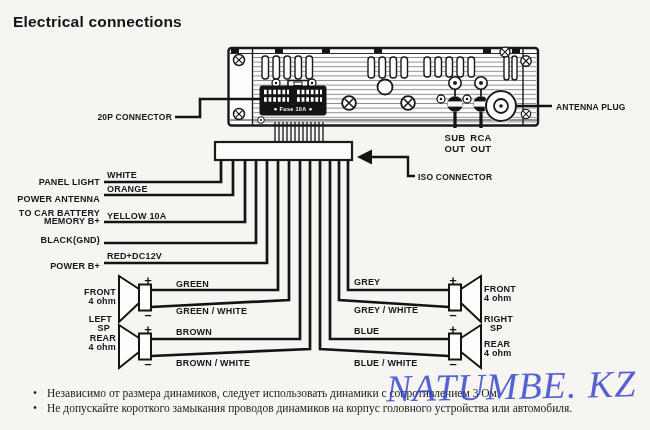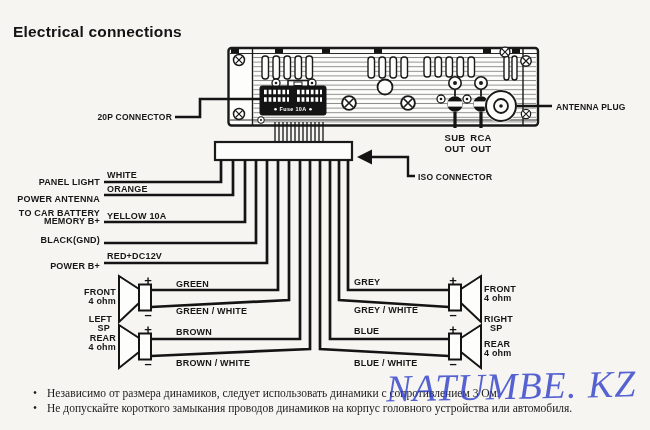--- a/index.html
+++ b/index.html
@@ -1,18 +1,18 @@
 <!DOCTYPE html>
 <html><head>
 <meta charset="utf-8">
 <style>
   html,body{margin:0;padding:0;}
   body{width:650px;height:430px;background:#f6f5f2;font-family:"Liberation Sans",sans-serif;}
   .stage{position:relative;width:650px;height:430px;overflow:hidden;background:#f6f5f2;}
-  .title{position:absolute;left:13px;top:23px;font:700 15.5px "Liberation Sans",sans-serif;color:#141414;letter-spacing:.2px;}
+  .title{position:absolute;left:13px;top:13px;font:700 15.5px "Liberation Sans",sans-serif;color:#141414;letter-spacing:.2px;}
   svg{position:absolute;left:0;top:0;}
   .t9  {font:700 9px   "Liberation Sans",sans-serif;fill:#161616;letter-spacing:.2px;}
   .t85 {font:700 8.5px "Liberation Sans",sans-serif;fill:#161616;letter-spacing:.2px;}
   .t95 {font:700 9.5px "Liberation Sans",sans-serif;fill:#161616;letter-spacing:.3px;}
   .sign{font:700 13px  "Liberation Sans",sans-serif;fill:#111;}
   .fuse{font:700 5.5px "Liberation Sans",sans-serif;fill:#ffffff;letter-spacing:.3px;}
   .notes{position:absolute;left:33px;top:386px;width:590px;color:#1c1c1c;
          font:11.5px "Liberation Serif",serif;line-height:14.5px;}
   .note{display:flex;}
   .note .bullet{width:14px;flex:0 0 14px;}

